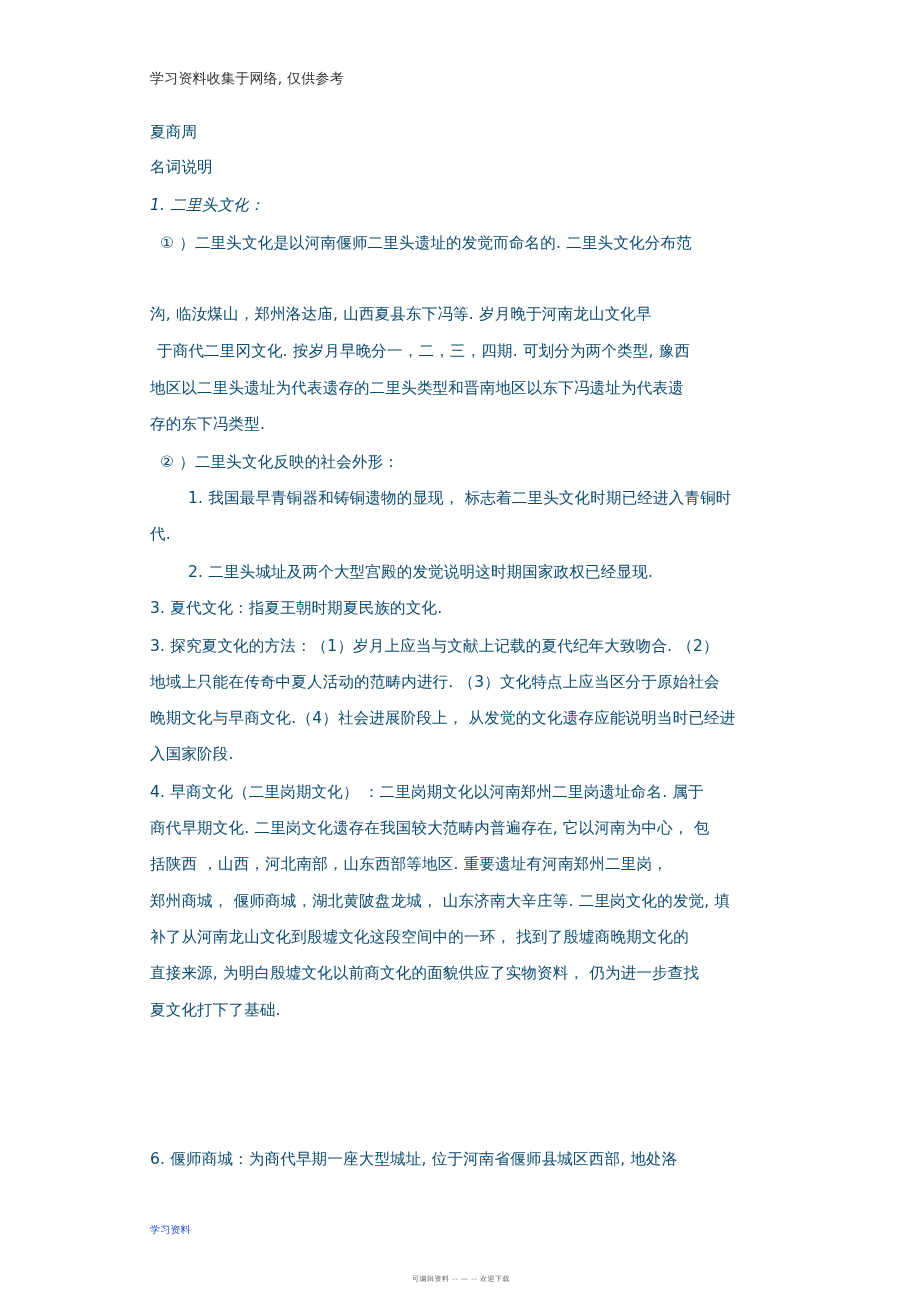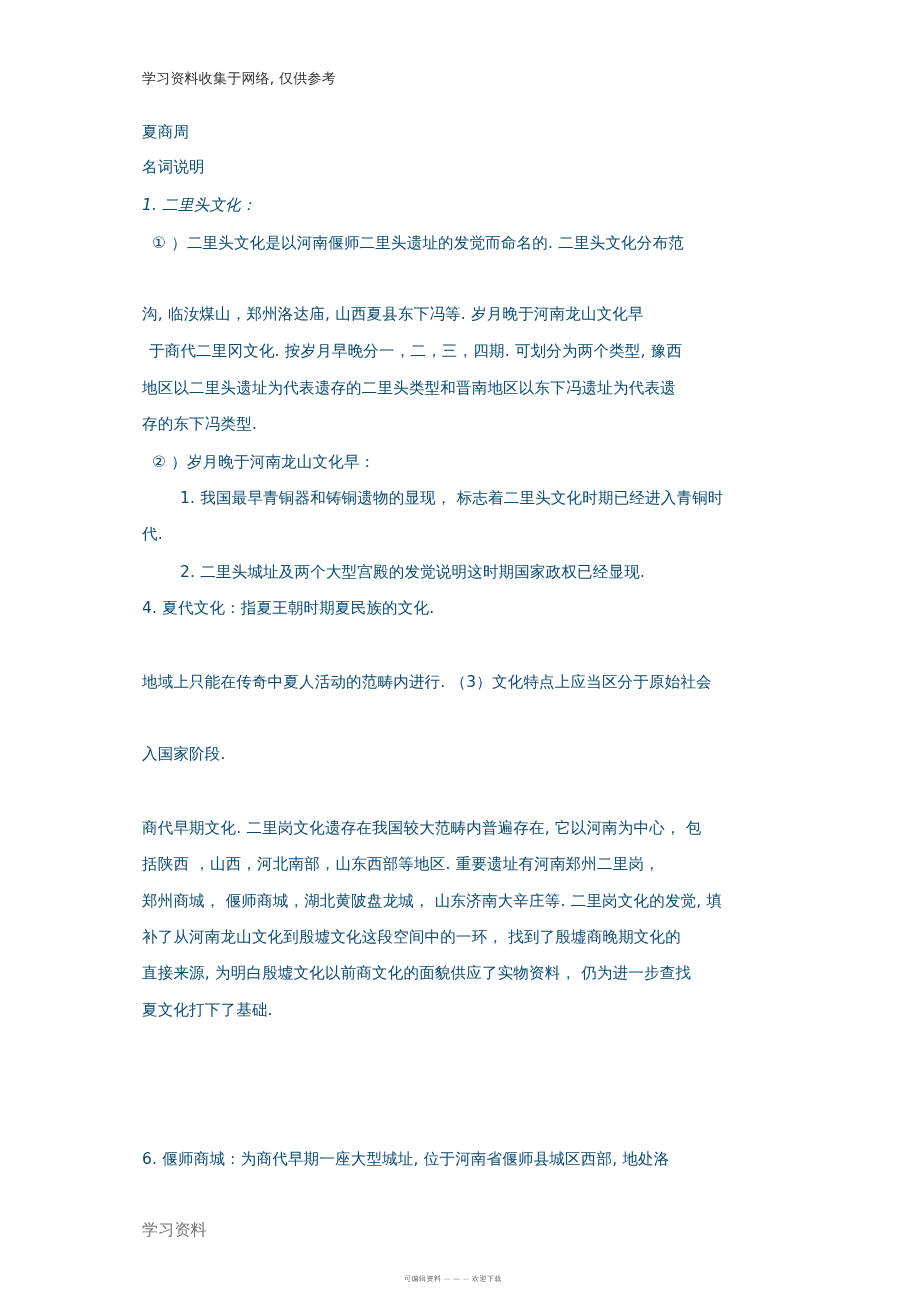--- a/index.html
+++ b/index.html
@@ -10,21 +10,21 @@
     body {
       width: 920px;
       height: 1303px;
       position: relative;
       overflow: hidden;
       font-family: "DejaVu Sans", "Liberation Sans", sans-serif;
       color: #1a1a1a;
     }
     .page {
       position: absolute;
-      left: 4px; top: 0;
+      left: 12px; top: 0;
       width: 852px;
       height: 1303px;
     }
     .line {
       position: absolute;
       left: 138px;
       white-space: nowrap;
       font-size: 15.5px;
       line-height: 20px;
       color: #0c4a6e;
@@ -33,22 +33,22 @@
     .header-note {
       font-size: 14px;
       color: #333;
     }
     .title-line {
       font-size: 15.5px;
     }
     .indent1 { left: 148px; }
     .indent2 { left: 176px; }
     .footer-note {
-      font-size: 16px;
-      color: #737373;
+      font-size: 10px;
+      color: #1d4ed8;
     }
     .footer-small {
       position: absolute;
       left: 400px;
       top: 1274px;
       font-size: 7px;
       color: #666;
       white-space: nowrap;
       letter-spacing: 0.5px;
     }
@@ -64,31 +64,34 @@
   <div class="line title-line" style="top:157px;">名词说明</div>
 
   <div class="line" style="top:195px;font-style:italic;">1.  二里头文化：</div>
 
   <div class="line indent1" style="top:233px;">①     ）二里头文化是以河南偃师二里头遗址的发觉而命名的. 二里头文化分布范</div>
   <div class="line" style="top:304px;">沟, 临汝煤山，郑州洛达庙, 山西夏县东下冯等. 岁月晚于河南龙山文化早</div>
   <div class="line" style="top:341px;margin-left:7px;">于商代二里冈文化. 按岁月早晚分一，二，三，四期. 可划分为两个类型, 豫西</div>
   <div class="line" style="top:378px;">地区以二里头遗址为代表遗存的二里头类型和晋南地区以东下冯遗址为代表遗</div>
   <div class="line" style="top:414px;">存的东下冯类型.</div>
 
-  <div class="line indent1" style="top:452px;">②     ）岁月晚于河南龙山文化早：</div>
+  <div class="line indent1" style="top:452px;">②     ）二里头文化反映的社会外形：</div>
 
   <div class="line indent2" style="top:488px;">1. 我国最早青铜器和铸铜遗物的显现， 标志着二里头文化时期已经进入青铜时</div>
   <div class="line" style="top:524px;">代.</div>
   <div class="line indent2" style="top:562px;">2. 二里头城址及两个大型宫殿的发觉说明这时期国家政权已经显现.</div>
 
-  <div class="line" style="top:598px;">4.  夏代文化：指夏王朝时期夏民族的文化.</div>
+  <div class="line" style="top:598px;">3.  夏代文化：指夏王朝时期夏民族的文化.</div>
 
+  <div class="line" style="top:636px;">3.  探究夏文化的方法：（1）岁月上应当与文献上记载的夏代纪年大致吻合.  （2）</div>
   <div class="line" style="top:672px;">地域上只能在传奇中夏人活动的范畴内进行.  （3）文化特点上应当区分于原始社会</div>
+  <div class="line" style="top:708px;">晚期文化与早商文化.（4）社会进展阶段上， 从发觉的文化遗存应能说明当时已经进</div>
   <div class="line" style="top:744px;">入国家阶段.</div>
 
+  <div class="line" style="top:782px;">4.  早商文化（二里岗期文化）  ：二里岗期文化以河南郑州二里岗遗址命名. 属于</div>
   <div class="line" style="top:818px;">商代早期文化. 二里岗文化遗存在我国较大范畴内普遍存在, 它以河南为中心， 包</div>
   <div class="line" style="top:854px;">括陕西  ，山西，河北南部，山东西部等地区. 重要遗址有河南郑州二里岗，</div>
   <div class="line" style="top:891px;text-align:center;">郑州商城， 偃师商城，湖北黄陂盘龙城，  山东济南大辛庄等.  二里岗文化的发觉, 填</div>
   <div class="line" style="top:927px;">补了从河南龙山文化到殷墟文化这段空间中的一环，          找到了殷墟商晚期文化的</div>
   <div class="line" style="top:963px;">直接来源, 为明白殷墟文化以前商文化的面貌供应了实物资料，        仍为进一步查找</div>
   <div class="line" style="top:1000px;">夏文化打下了基础.</div>
 
 
   <div class="line" style="top:1149px;">6.  偃师商城：为商代早期一座大型城址, 位于河南省偃师县城区西部, 地处洛</div>
 

